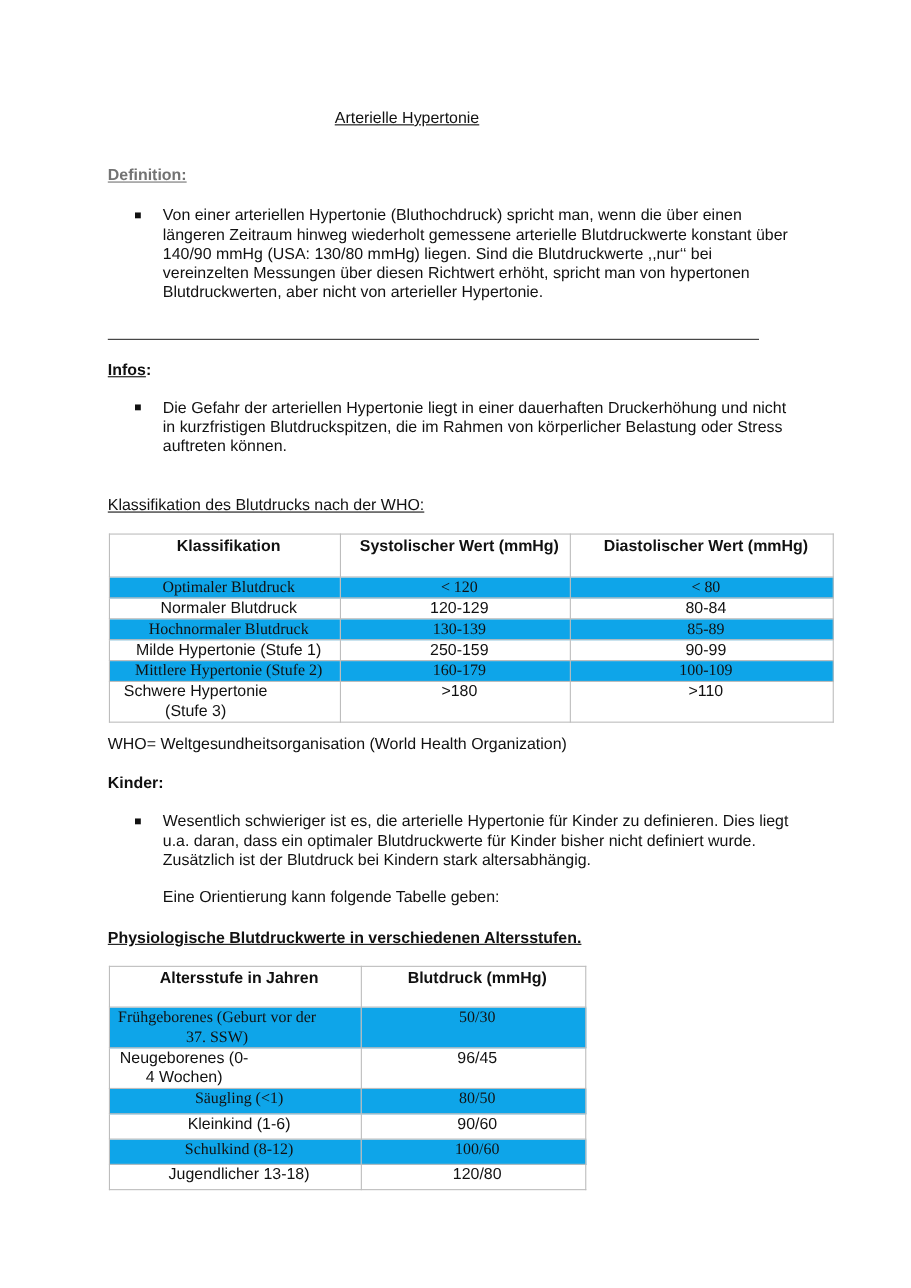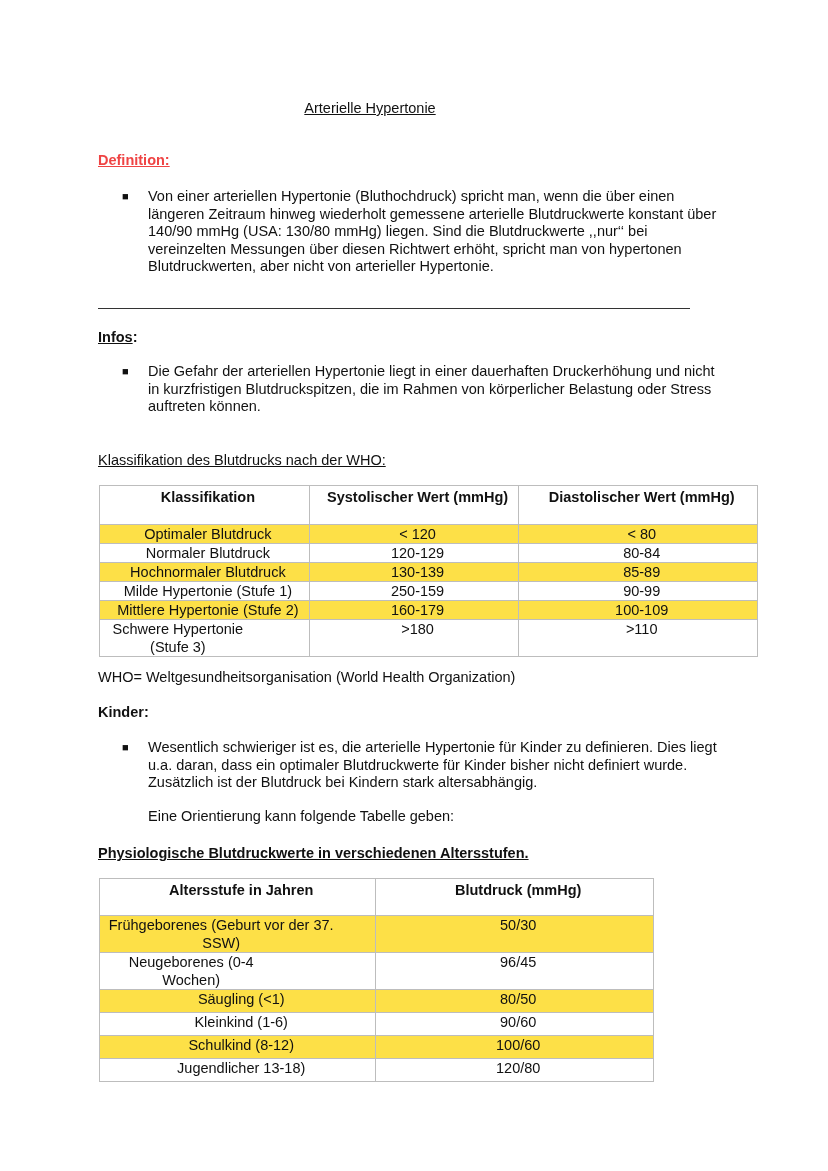--- a/index.html
+++ b/index.html
@@ -1,34 +1,34 @@
 <!DOCTYPE html>
 <html><head>
 <meta charset="utf-8">
 <style>
   html, body { margin:0; padding:0; background:#ffffff; }
   body { width:828px; height:1171px; position:relative; overflow:hidden;
          font-family:"Liberation Sans", sans-serif; color:#111; font-size:14.5px; }
   .abs { position:absolute; }
   .title { left:0; width:740px; top:100px; text-align:center; font-weight:normal; text-decoration:underline; font-size:14.5px; }
-  .h-def { left:98px; top:152px; font-weight:bold; text-decoration:underline; color:#ef4444; font-size:14.5px; }
+  .h-def { left:98px; top:152px; font-weight:bold; text-decoration:underline; color:#737373; font-size:14.5px; }
   .bullet-block { left:122px; width:600px; line-height:17.5px; }
   .bullet { position:absolute; left:0; top:0; font-size:11px; }
   .btext { margin-left:26px; }
   .rule { left:98px; top:308px; width:592px; height:0; border-top:1.6px solid #333; }
   .h-infos { left:98px; top:329px; font-weight:bold; }
   .h-infos u { text-decoration:underline; }
   .h-who { left:98px; top:452px; text-decoration:underline; }
   table { border-collapse:collapse; font-size:14.5px; }
   td, th { border:1px solid #bdbdbd; padding:0 0 0 7px; vertical-align:top; text-align:center; line-height:18px; }
   th { font-weight:bold; }
-  tr.shade td { background:#fde047; }
+  tr.shade td { background:#0ea5e9;font-family:Liberation Serif, serif; }
   .t1 { left:99px; top:485px; width:659px; }
   .t1 th { height:36px; padding-top:2px; }
-  .t2 { left:99px; top:878px; width:555px; }
+  .t2 { left:99px; top:878px; width:434px; }
   .t2 th { height:34px; padding-top:2px; }
   .who-note { left:98px; top:669px; }
   .h-kinder { left:98px; top:704px; font-weight:bold; }
   .orient { left:148px; top:808px; }
   .h-phys { left:98px; top:845px; font-weight:bold; text-decoration:underline; }
 </style>
 </head>
 <body>
 
 <div class="abs title">Arterielle Hypertonie</div>

